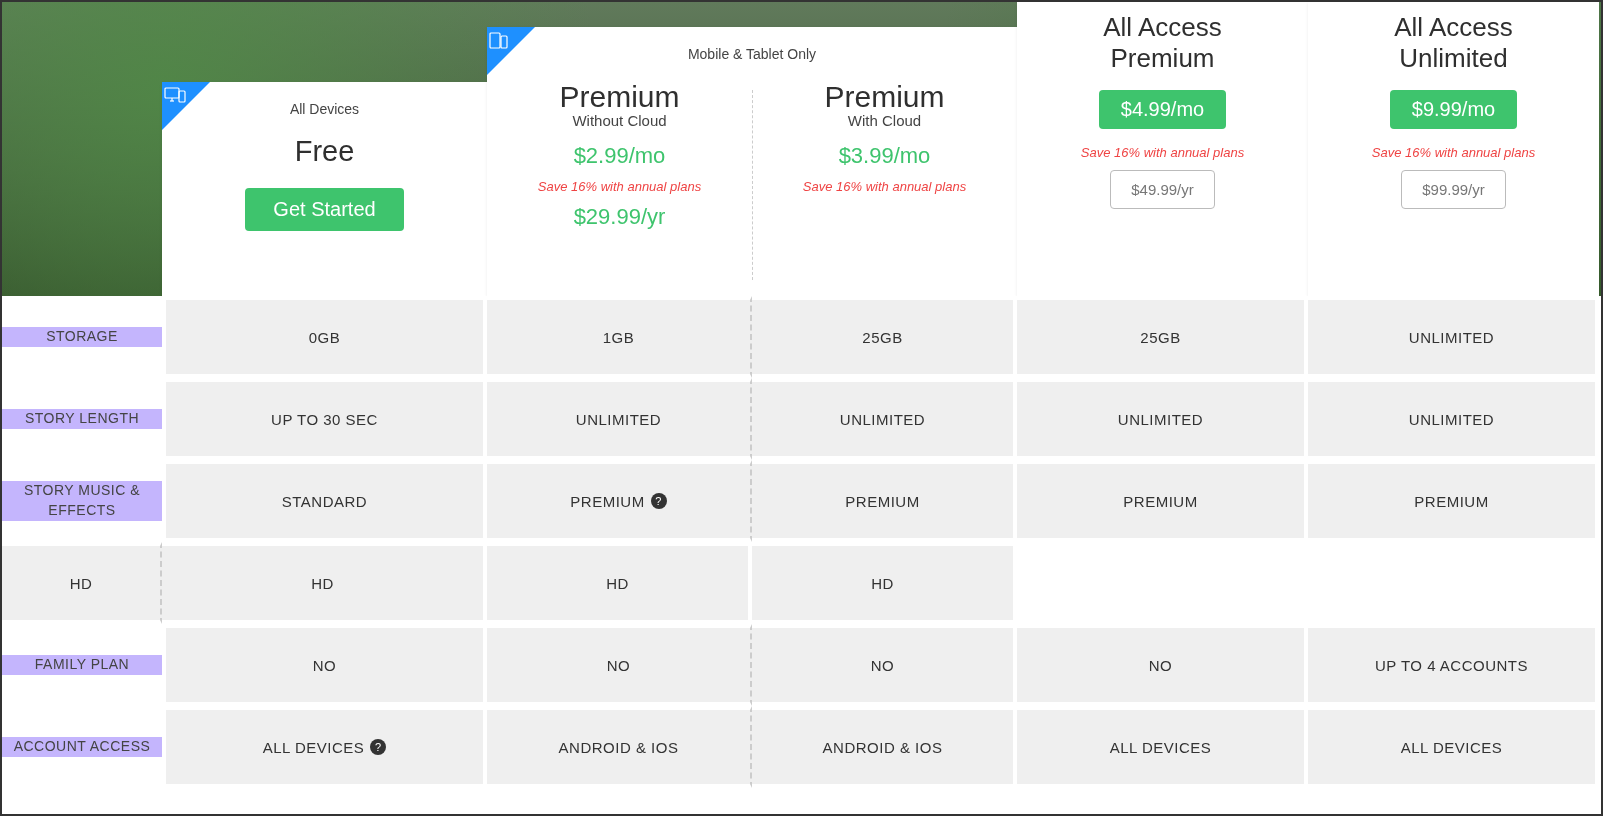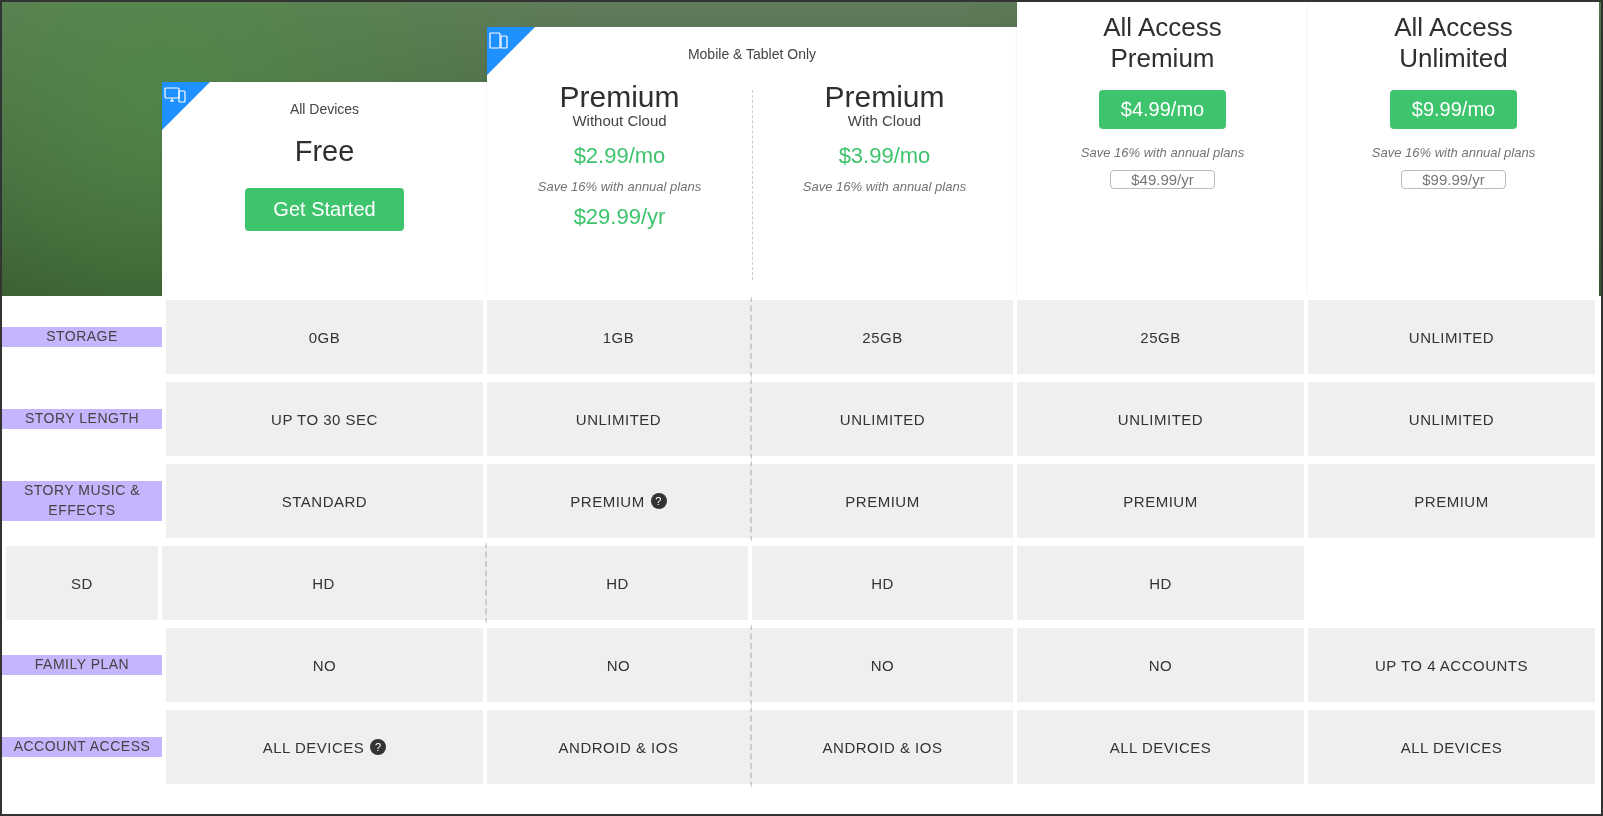--- a/index.html
+++ b/index.html
@@ -91,30 +91,30 @@
   }
   .btn-green.small { font-size: 20px; padding: 8px 22px; text-align: right; }
   .price-green {
     color: #3ec46d;
     font-size: 22px;
     font-weight: 500;
     margin: 8px 0;
   }
   .save-note {
     font-size: 13px;
-    color: #737373;
+    color: #ef4444;
     font-style: italic;
     margin: 10px 0;
   }
   .btn-outline {
     background: #fff;
     border: 1px solid #bbb;
     color: #777;
     font-size: 15px;
-    padding: 0 20px;
+    padding: 10px 20px;
     border-radius: 4px;
     cursor: pointer;
   }
   .mobile-inner {
     display: grid;
     grid-template-columns: 1fr 1fr;
     height: 210px;
     position: relative;
   }
   .mobile-divider {
@@ -320,23 +320,20 @@
           <span>PREMIUM</span>
         </div>
         <div class="cell">
           <span>PREMIUM</span>
         </div>
         <div class="cell">
           <span>PREMIUM</span>
         </div>
       </div>
       <div class="frow">
-        <div class="cell first">
-          <span>SD</span>
-        </div>
         <div class="cell split-r">
           <span>HD</span>
         </div>
         <div class="cell split-l">
           <span>HD</span>
         </div>
         <div class="cell">
           <span>HD</span>
         </div>
         <div class="cell">

